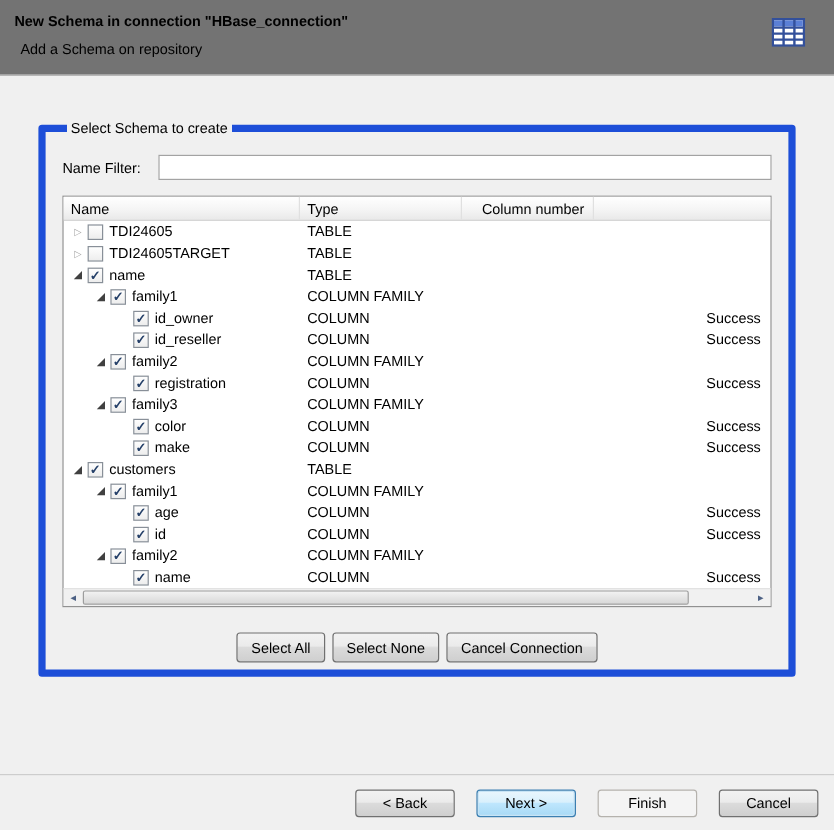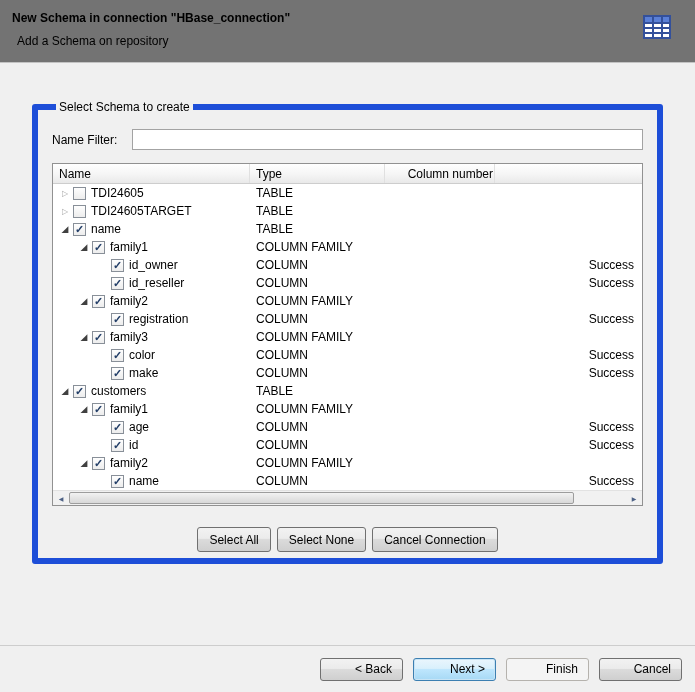--- a/index.html
+++ b/index.html
@@ -27,40 +27,40 @@
   .th { border-right:1px solid #e0e0e0; padding-left:6px; }
   .tbody { height:306px; flex:none; overflow:hidden; }
   .trow { display:flex; height:18px; }
   .cell { display:flex; align-items:center; white-space:nowrap; overflow:hidden; flex:none; }
   .c-name { width:197px; }
   .c-type { width:135px; padding-left:6px; }
   .c-colnum { width:110px; }
   .c-status { width:146px; }
   .c-fill { flex:1; border-right:none; }
   .right { justify-content:flex-end; padding-right:7px; padding-left:0; }
-  .th.right { padding-right:1px; }
+  .th.right { padding-right:7px; }
   .expander { width:16px; flex:none; display:inline-flex; align-items:center; justify-content:center; font-size:8px; color:#a8a8a8; }
   .expander.expanded { color:#404040; font-size:9px; }
   .cb { width:13px; height:13px; flex:none; border:1px solid #888f98; background:linear-gradient(#fefefe,#ededed);
         display:inline-flex; align-items:center; justify-content:center; font-size:11px; font-weight:bold; color:#243f68; margin-right:5px; }
   .rlabel { font-size:12px; }
   
   .hscroll { height:15px; flex:none; background:#f1f1f1; border-top:1px solid #e2e2e2; display:flex; align-items:stretch; }
   .sarrow { width:16px; display:flex; align-items:center; justify-content:center; font-size:6px; color:#4d6185; }
   .sthumb { width:505px; background:linear-gradient(#f2f2f2,#d8d8d8); border:1px solid #9d9d9d; border-radius:2px; margin:1px 0; }
   .strack { flex:1; }
   
   .action-row { display:flex; justify-content:center; gap:6px; margin-top:21px; }
   .btn { height:23px; min-width:83px; padding:0 10px; font-family:inherit; font-size:12px; color:#000;
          border:1px solid #707070; border-radius:3px;
-         background:linear-gradient(#f2f2f2,#ebebeb 45%,#dbdbdb 50%,#cfcfcf);text-align:right; }
+         background:linear-gradient(#f2f2f2,#ebebeb 45%,#dbdbdb 50%,#cfcfcf); }
   .btn.action { height:25px; min-width:0; padding:0 11px; }
   .btn.default { border-color:#3c7fb1; background:linear-gradient(#eaf6fd,#d9f0fc 45%,#bee6fd 50%,#a7d9f5); box-shadow:inset 0 0 0 1px #c8e4f5; }
   .btn.disabled { border-color:#b5b2ad; background:#f4f4f4; color:#000000; }
-  .footer { height:47px; border-top:1px solid #cdcdcd; display:flex; align-items:center; justify-content:flex-end; gap:10px; padding-right:13px; }
+  .footer { height:47px; border-top:1px solid #cdcdcd; display:flex; align-items:center; justify-content:flex-end; gap:18px; padding-right:13px; }
 </style>
 </head>
 <body>
 
 <div class="dialog">
 
   <div class="header">
     <div class="title">New Schema in connection "HBase_connection"</div>
     <div class="subtitle">Add a Schema on repository</div>
     <div class="hicon">

